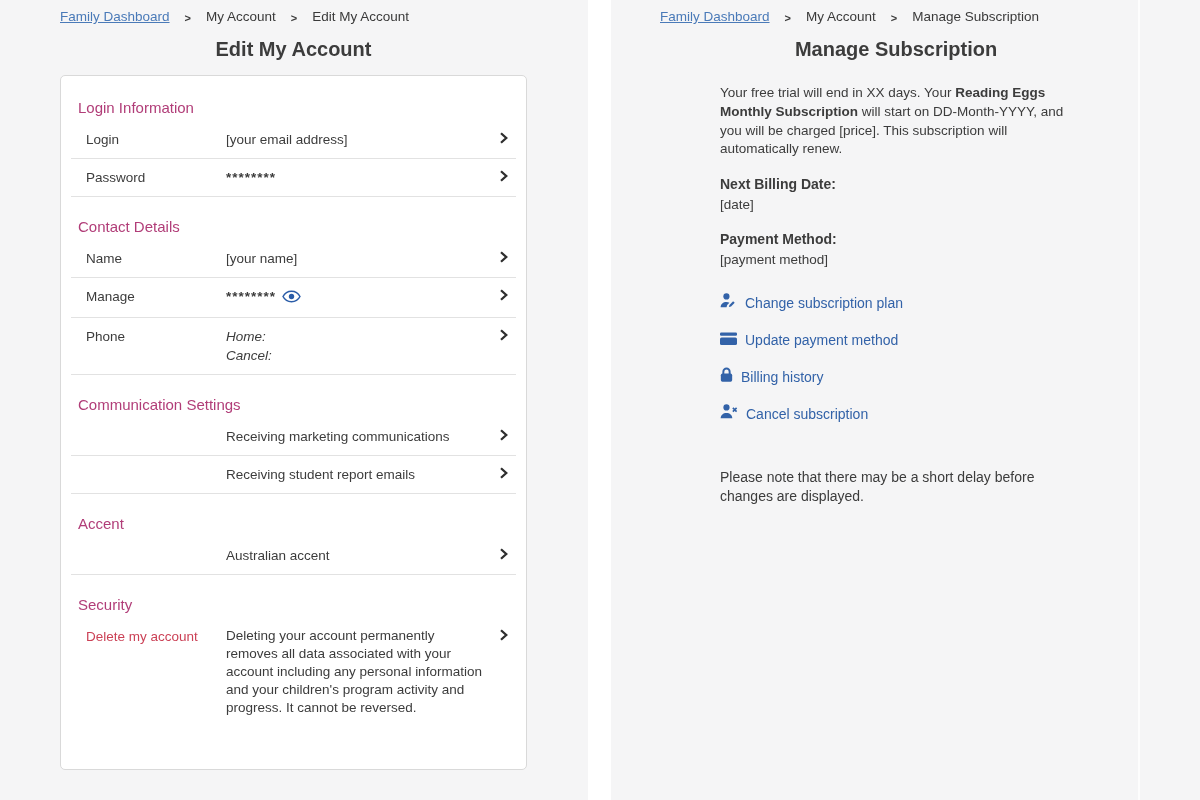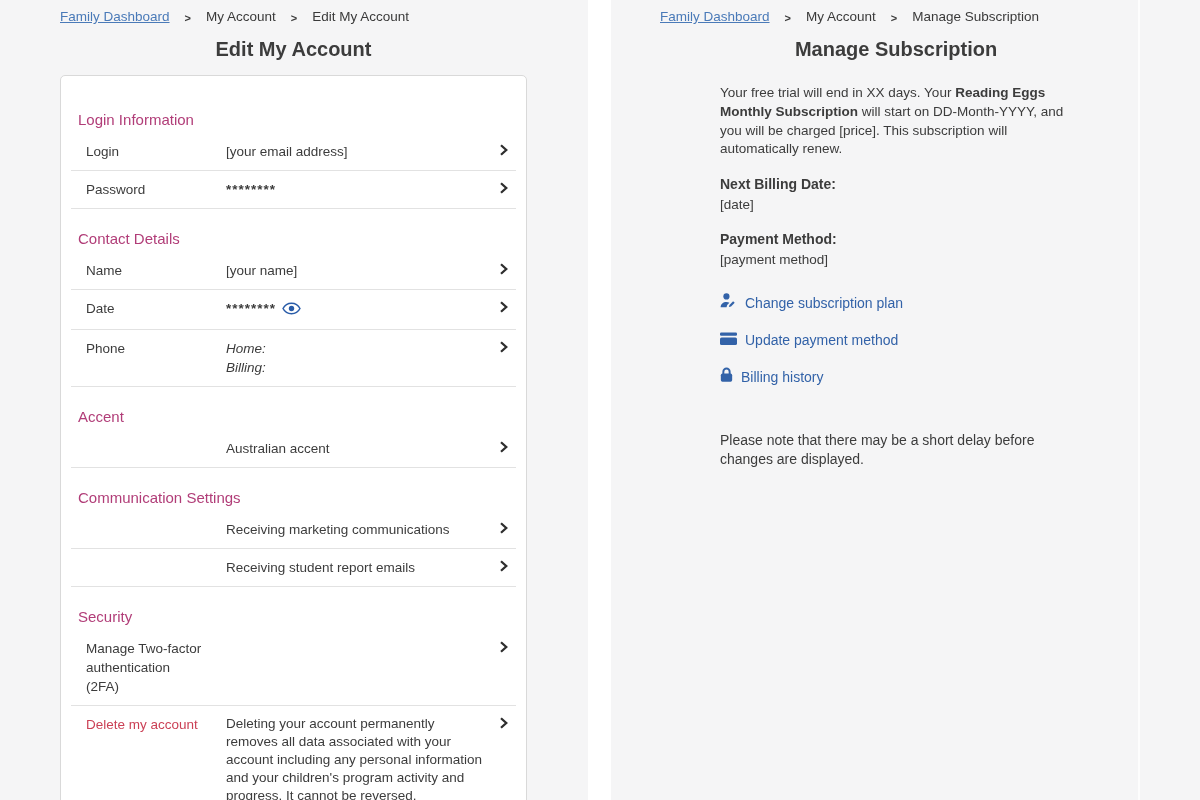--- a/index.html
+++ b/index.html
@@ -30,21 +30,21 @@
   .left .page-title{width:467px;margin-left:60px;}
   .right .page-title{width:352px;margin-left:109px;}
 
   
   .card{
     box-sizing:border-box;width:467px;margin:14px 0 0 60px;
     background:#ffffff;border:1px solid #d9d9d9;border-radius:5px;
     padding:22px 10px;min-height:695px;
   }
   .sec-heading{color:var(--accent,#b13d78);font-size:15px;line-height:20px;margin:20px 0 3px;padding-left:7px;font-weight:400;}
-  .section:first-child .sec-heading{margin-top:12px;}
+  .section:first-child .sec-heading{margin-top:0;}
   .row{
     display:grid;grid-template-columns:140px 1fr 18px;align-items:start;
     padding:9px 0 9px 15px;border-bottom:1px solid #e2e2e2;cursor:pointer;
   }
   .section:last-child .row:last-child{border-bottom:none;}
   .row-label{font-size:13.5px;line-height:19px;color:#3c3c3c;padding-right:22px;}
   .row-label.danger{color:var(--danger,#cb4156);}
   .row-value{font-size:13.5px;line-height:19px;color:#3c3c3c;padding-right:10px;}
   .row-value.masked{font-weight:700;letter-spacing:1px;}
   .row-value .ital{font-style:italic;display:block;}
@@ -98,76 +98,69 @@
         <div class="section">
           <div class="sec-heading">Contact Details</div>
           <div class="row">
             <div class="row-label">Name</div>
             <div class="row-value">[your name]</div>
             <span class="chev"><svg width="12" height="14" viewBox="0 0 24 26">
                 <path d="M6 3.5l10.5 9.5L6 22.5" fill="none" stroke="#2e2e2e" stroke-width="4.6" stroke-linejoin="miter"></path>
               </svg></span>
           </div>
           <div class="row">
-            <div class="row-label">Date</div>
+            <div class="row-label">Manage</div>
             <div class="row-value masked">********<span class="eye"><svg width="19" height="13" viewBox="0 0 24 16">
                   <path d="M12 1.4C7.3 1.4 3.3 4.1 1.3 8c2 3.9 6 6.6 10.7 6.6S20.7 11.9 22.7 8C20.7 4.1 16.7 1.4 12 1.4z" fill="none" stroke="#2a5ca8" stroke-width="1.9"></path>
                   <circle cx="12" cy="8" r="3.4" fill="#2a5ca8"></circle>
                 </svg></span></div>
             <span class="chev"><svg width="12" height="14" viewBox="0 0 24 26">
                 <path d="M6 3.5l10.5 9.5L6 22.5" fill="none" stroke="#2e2e2e" stroke-width="4.6" stroke-linejoin="miter"></path>
               </svg></span>
           </div>
           <div class="row">
             <div class="row-label">Phone</div>
             <div class="row-value">
               <span class="ital">Home:</span>
-              <span class="ital">Billing:</span>
+              <span class="ital">Cancel:</span>
             </div>
+            <span class="chev"><svg width="12" height="14" viewBox="0 0 24 26">
+                <path d="M6 3.5l10.5 9.5L6 22.5" fill="none" stroke="#2e2e2e" stroke-width="4.6" stroke-linejoin="miter"></path>
+              </svg></span>
+          </div>
+        </div>
+        <div class="section">
+          <div class="sec-heading">Communication Settings</div>
+          <div class="row">
+            <div class="row-label"></div>
+            <div class="row-value">Receiving marketing communications</div>
+            <span class="chev"><svg width="12" height="14" viewBox="0 0 24 26">
+                <path d="M6 3.5l10.5 9.5L6 22.5" fill="none" stroke="#2e2e2e" stroke-width="4.6" stroke-linejoin="miter"></path>
+              </svg></span>
+          </div>
+          <div class="row">
+            <div class="row-label"></div>
+            <div class="row-value">Receiving student report emails</div>
             <span class="chev"><svg width="12" height="14" viewBox="0 0 24 26">
                 <path d="M6 3.5l10.5 9.5L6 22.5" fill="none" stroke="#2e2e2e" stroke-width="4.6" stroke-linejoin="miter"></path>
               </svg></span>
           </div>
         </div>
         <div class="section">
           <div class="sec-heading">Accent</div>
           <div class="row">
             <div class="row-label"></div>
             <div class="row-value">Australian accent</div>
             <span class="chev"><svg width="12" height="14" viewBox="0 0 24 26">
                 <path d="M6 3.5l10.5 9.5L6 22.5" fill="none" stroke="#2e2e2e" stroke-width="4.6" stroke-linejoin="miter"></path>
               </svg></span>
           </div>
         </div>
         <div class="section">
-          <div class="sec-heading">Communication Settings</div>
-          <div class="row">
-            <div class="row-label"></div>
-            <div class="row-value">Receiving marketing communications</div>
-            <span class="chev"><svg width="12" height="14" viewBox="0 0 24 26">
-                <path d="M6 3.5l10.5 9.5L6 22.5" fill="none" stroke="#2e2e2e" stroke-width="4.6" stroke-linejoin="miter"></path>
-              </svg></span>
-          </div>
-          <div class="row">
-            <div class="row-label"></div>
-            <div class="row-value">Receiving student report emails</div>
-            <span class="chev"><svg width="12" height="14" viewBox="0 0 24 26">
-                <path d="M6 3.5l10.5 9.5L6 22.5" fill="none" stroke="#2e2e2e" stroke-width="4.6" stroke-linejoin="miter"></path>
-              </svg></span>
-          </div>
-        </div>
-        <div class="section">
           <div class="sec-heading">Security</div>
-          <div class="row">
-            <div class="row-label">Manage Two-factor authentication (2FA)</div>
-            <div class="row-value"></div>
-            <span class="chev"><svg width="12" height="14" viewBox="0 0 24 26">
-                <path d="M6 3.5l10.5 9.5L6 22.5" fill="none" stroke="#2e2e2e" stroke-width="4.6" stroke-linejoin="miter"></path>
-              </svg></span>
-          </div>
           <div class="row">
             <div class="row-label danger">Delete my account</div>
             <div class="row-value longtext">Deleting your account permanently removes all data associated with your account including any personal information and your children's program activity and progress. It cannot be reversed.</div>
             <span class="chev"><svg width="12" height="14" viewBox="0 0 24 26">
                 <path d="M6 3.5l10.5 9.5L6 22.5" fill="none" stroke="#2e2e2e" stroke-width="4.6" stroke-linejoin="miter"></path>
               </svg></span>
           </div>
         </div>
       </div>
   </section>
@@ -211,19 +204,31 @@
               </svg></span>
             <span class="lbl">Update payment method</span>
           </div>
           <div class="action-link">
             <span><svg width="13" height="15" viewBox="0 0 14 16">
                 <path d="M3.6 7.5V5a3.4 3.4 0 016.8 0v2.5" fill="none" stroke="#3262a8" stroke-width="2.1"></path>
                 <rect x="0.9" y="7" width="12.2" height="8.7" rx="1.7" fill="#3262a8"></rect>
               </svg></span>
             <span class="lbl">Billing history</span>
           </div>
+          <div class="action-link">
+            <span><svg width="18" height="15" viewBox="0 0 19 16">
+                <g fill="#3262a8">
+                  <circle cx="6.8" cy="3.6" r="3.3"></circle>
+                  <path d="M0.6 15.2c0-3.5 2.8-5.7 6.2-5.7s6.2 2.2 6.2 5.7z"></path>
+                </g>
+                <g stroke="#3262a8" stroke-width="1.7">
+                  <path d="M13.6 4.2l4 4M17.6 4.2l-4 4"></path>
+                </g>
+              </svg></span>
+            <span class="lbl">Cancel subscription</span>
+          </div>
         </div>
       <p class="note">Please note that there may be a short delay before changes are displayed.</p>
     </div>
   </section>
 
   <div class="edge"></div>
 </div>
 
 </body></html>

